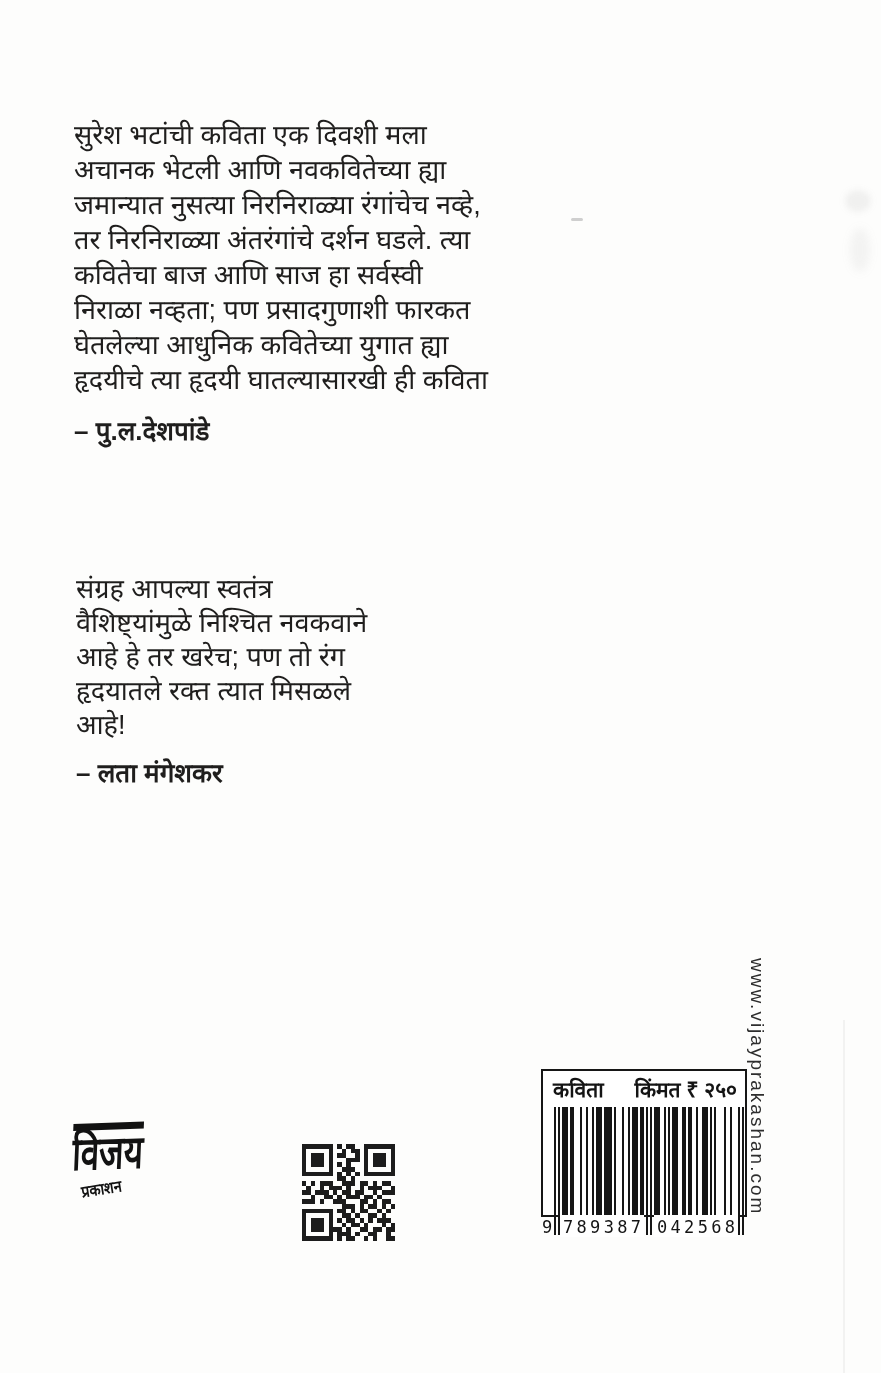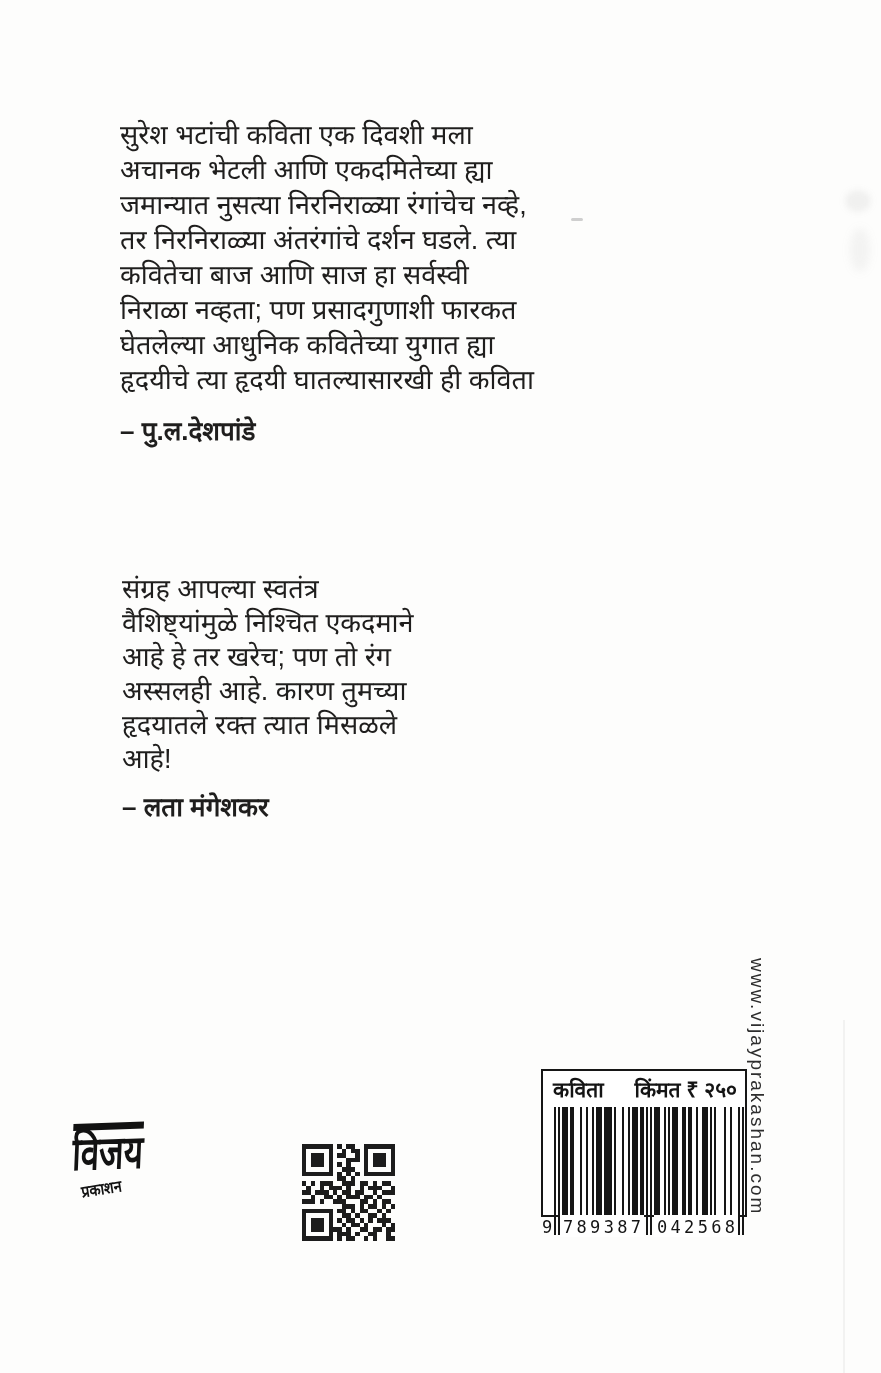--- a/index.html
+++ b/index.html
@@ -5,21 +5,21 @@
   html,body { margin:0; padding:0; background:#dcdcdc; }
   .page {
     position:relative;
     width:881px; height:1373px;
     background:#fdfdfc;
     overflow:hidden;
     font-family:"Liberation Sans", sans-serif;
     color:#1f1e1d;
   }
   
-  .blurb { position:absolute;margin-left:46px; }
+  .blurb { position:absolute; }
   .blurb1 { left:74px; top:118px; width:510px; }
   .blurb1 .line { font-size:27px; line-height:35px; white-space:nowrap; }
   .blurb2 { left:76px; top:572px; width:420px; }
   .blurb2 .line { font-size:27px; line-height:34px; white-space:nowrap; }
   .attr { font-weight:700; font-size:26px; white-space:nowrap; }
   .blurb1 .attr { margin-top:14px; }
   .blurb2 .attr { margin-top:12px; }
   
   .vertical-url {
     position:absolute; left:746px; top:958px; height:292px;
@@ -74,35 +74,34 @@
   .crease  { position:absolute; left:843px; top:1020px; width:2px; height:353px;
              background:rgba(100,100,100,0.07); }
 </style>
 </head>
 <body>
 
 <div class="page">
 
   <section class="blurb blurb1">
     <div class="line">सुरेश भटांची कविता एक दिवशी मला</div>
-    <div class="line">अचानक भेटली आणि एकदमितेच्या ह्या</div>
+    <div class="line">अचानक भेटली आणि नवकवितेच्या ह्या</div>
     <div class="line">जमान्यात नुसत्या निरनिराळ्या रंगांचेच नव्हे,</div>
     <div class="line">तर निरनिराळ्या अंतरंगांचे दर्शन घडले. त्या</div>
     <div class="line">कवितेचा बाज आणि साज हा सर्वस्वी</div>
     <div class="line">निराळा नव्हता; पण प्रसादगुणाशी फारकत</div>
     <div class="line">घेतलेल्या आधुनिक कवितेच्या युगात ह्या</div>
     <div class="line">हृदयीचे त्या हृदयी घातल्यासारखी ही कविता</div>
     <div class="attr">– पु.ल.देशपांडे</div>
   </section>
 
   <section class="blurb blurb2">
     <div class="line">संग्रह आपल्या स्वतंत्र</div>
-    <div class="line">वैशिष्ट्यांमुळे निश्चित एकदमाने</div>
+    <div class="line">वैशिष्ट्यांमुळे निश्चित नवकवाने</div>
     <div class="line">आहे हे तर खरेच; पण तो रंग</div>
-    <div class="line">अस्सलही आहे. कारण तुमच्या</div>
     <div class="line">हृदयातले रक्त त्यात मिसळले</div>
     <div class="line">आहे!</div>
     <div class="attr">– लता मंगेशकर</div>
   </section>
 
   <div class="vertical-url">www.vijayprakashan.com</div>
 
   <div class="logo">
     <div class="logo-word1">विजय</div>
     <div class="logo-word2">प्रकाशन</div>

